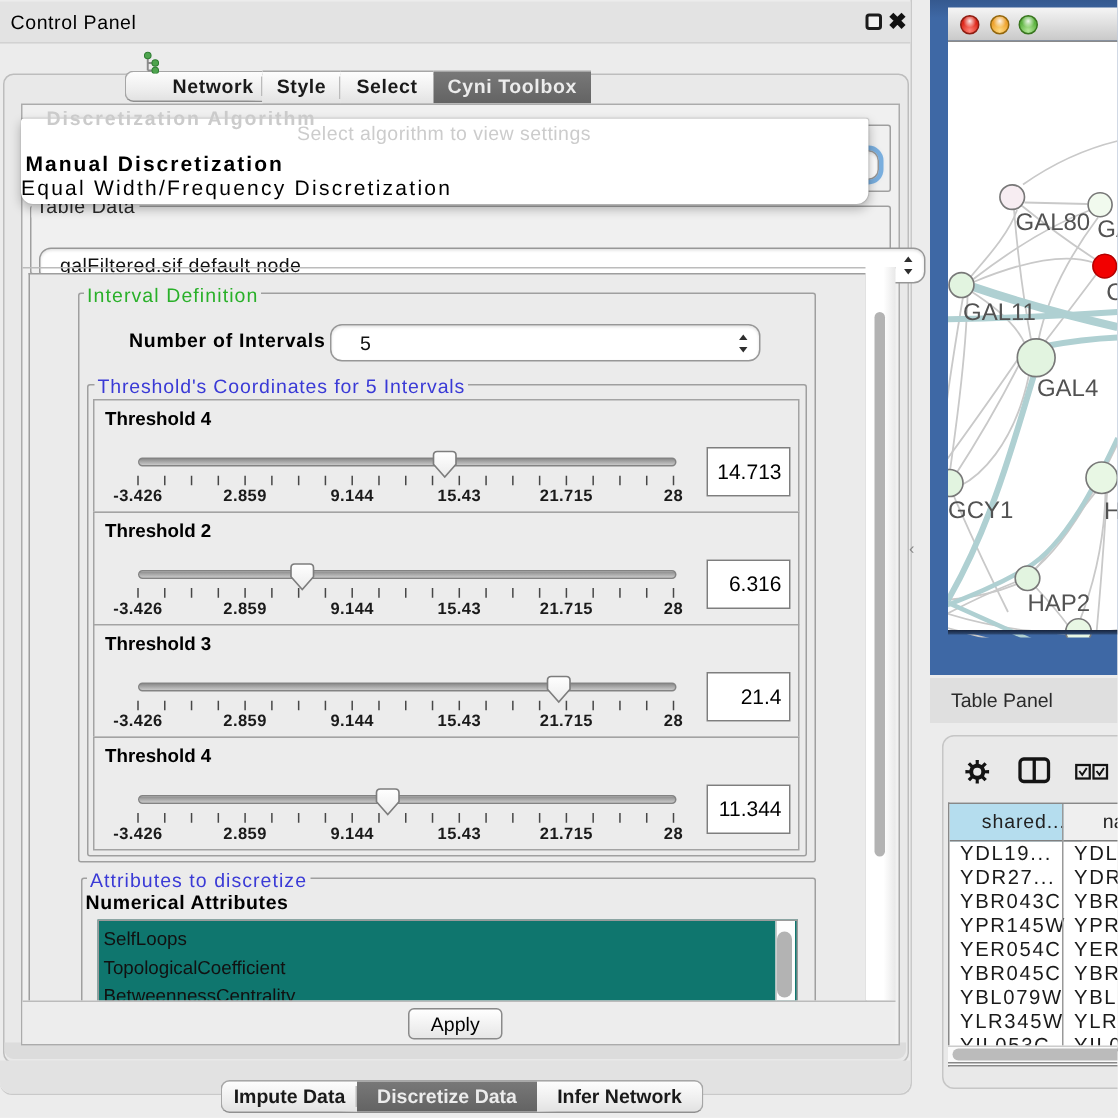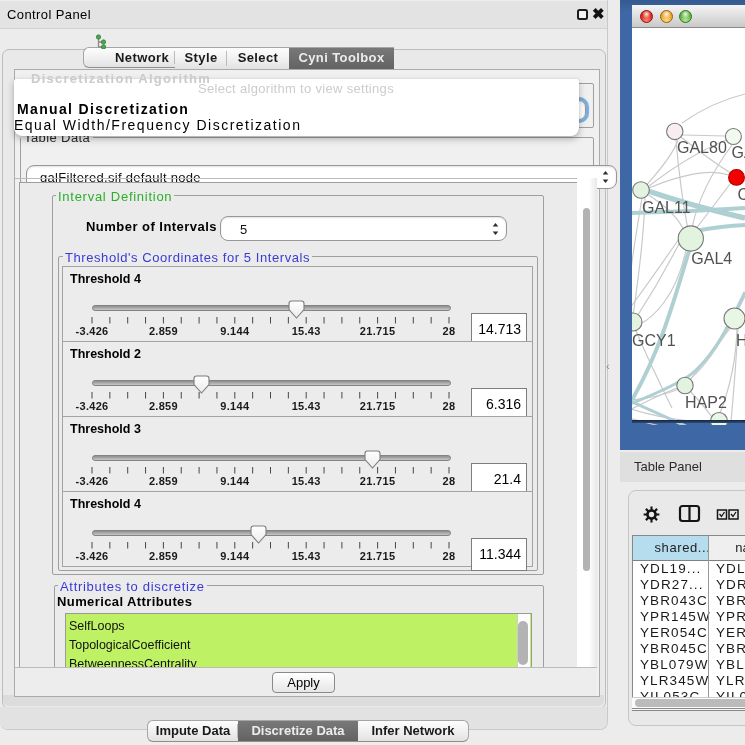--- a/index.html
+++ b/index.html
@@ -28,24 +28,24 @@
 
 #contentpanel{left:14px;top:69px;width:584px;height:626px;background:#f0f0f0;border:1px solid #ababab;}
 .group{position:absolute;border:1px solid #9f9f9f;border-radius:2px;}
 .combo{position:absolute;background:#fff;border:1px solid #979797;border-radius:8px;box-shadow:inset 0 1px 2px rgba(0,0,0,0.12);font-size:13px;color:#111;}
 .combo .ctext{position:absolute;left:13px;top:50%;transform:translateY(-50%);letter-spacing:0.3px;}
 .stepper{position:absolute;right:6px;top:50%;transform:translateY(-50%);width:9px;height:14px;}
 
 .tblock{position:absolute;left:62px;width:469px;height:74px;background:#ececec;border:1px solid #a3a3a3;}
 .tblock .ttitle{position:absolute;left:7px;top:5px;font-size:12.5px;font-weight:bold;color:#000;}
 .track{position:absolute;left:29px;top:38px;width:357px;height:4px;background:linear-gradient(#8d8d8d,#c8c8c8);border:1px solid #838383;border-radius:3px;}
-.vbox{position:absolute;left:408px;top:46px;box-sizing:border-box;width:56px;height:33px;background:#fff;border:1px solid #7e7e7e;font-size:14px;color:#000;text-align:right;line-height:31px;padding-right:5px;}
+.vbox{position:absolute;left:408px;top:31px;box-sizing:border-box;width:56px;height:33px;background:#fff;border:1px solid #7e7e7e;font-size:14px;color:#000;text-align:right;line-height:31px;padding-right:5px;}
 .ticklbl{position:absolute;font-size:11px;letter-spacing:0.3px;font-weight:bold;color:#1a1a1a;top:58px;transform:translateX(-50%);}
 
-#attrlist{left:65px;top:613px;width:465px;height:54px;background:#bef264;border:1px solid #9a9a9a;font-size:12.5px;color:#111;}
+#attrlist{left:65px;top:613px;width:465px;height:54px;background:#0f766e;border:1px solid #9a9a9a;font-size:12.5px;color:#111;}
 #attrlist div{padding-left:3px;height:19px;line-height:19px;}
 #attrlist{padding-top:3px;}
 
 .sbthumb{position:absolute;background:#b3b3b3;border-radius:5px;}
 
 #netwin{left:620px;top:0;width:125px;height:450px;background:linear-gradient(#35598f,#3e68a5 12px);}
 #nettitle{left:632px;top:5px;width:113px;height:22px;background:linear-gradient(#f5f5f5,#c9c9c9);border-bottom:1px solid #8a8a8a;}
 .tl{position:absolute;top:10px;width:13px;height:13px;border-radius:50%;box-sizing:border-box;}
 #netcanvas{left:632px;top:28px;width:113px;height:392px;background:#fff;}
 #netshadow{left:632px;top:420px;width:113px;height:3px;background:linear-gradient(#16233c,#2f4c77);}

